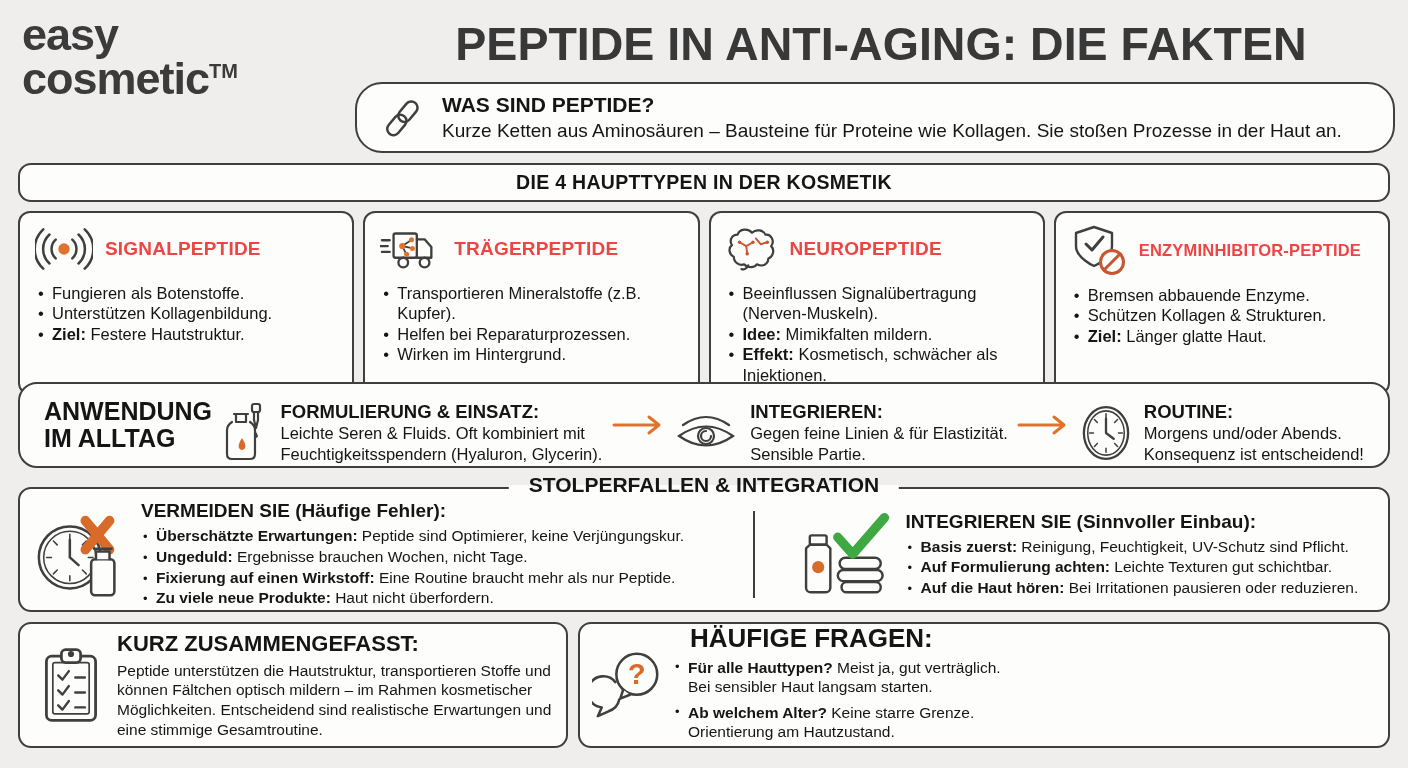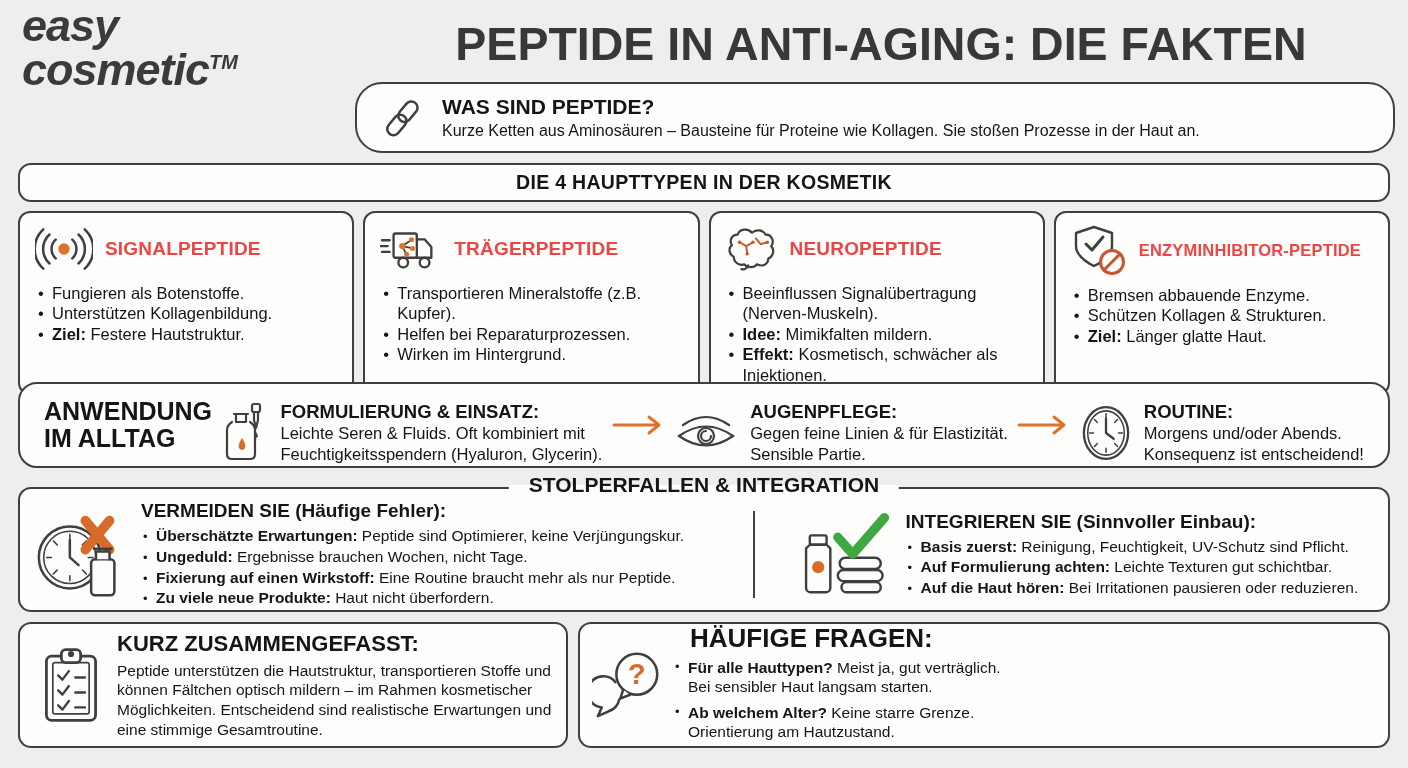--- a/index.html
+++ b/index.html
@@ -10,31 +10,31 @@
     font-family:"Liberation Sans", sans-serif;
     color:#151515;
   }
   .box {
     position:absolute; background:#FDFDFC;
     border:2px solid #3F3F3F; border-radius:13px;
   }
   svg { display:block; }
 
   
-  .logo { position:absolute; left:22px; top:4px; font-weight:bold;
-          font-size:45px; line-height:0.98; color:#3B3B3B; letter-spacing:-1px;font-style:italic; }
+  .logo { position:absolute; left:22px; top:13px; font-weight:bold;
+          font-size:45px; line-height:0.98; color:#3B3B3B; letter-spacing:-1px; }
   .logo sup { font-size:20px; letter-spacing:0; }
   .main-title { position:absolute; left:368px; right:14px; top:16px; text-align:center;
           font-weight:bold; font-size:47px; color:#383838; transform:scaleX(0.99); white-space:nowrap; }
 
   
   .intro { left:355px; top:82px; width:1040px; height:71px;
            display:flex; align-items:center; gap:17px; padding:0 10px 0 22px;border-radius:27px; }
   .intro-heading { font-size:21px; font-weight:bold; }
-  .intro-body { font-size:16px; margin-top:3px; }
+  .intro-body { font-size:19px; margin-top:3px; }
 
   
   .banner { left:18px; top:163px; width:1372px; height:39px;
             display:flex; align-items:center; justify-content:center;
             font-size:19.5px; font-weight:bold; letter-spacing:0.3px; }
 
   
   .cards-row { position:absolute; left:18px; top:211px; width:1372px; height:162px;
                display:grid; grid-template-columns:repeat(4,1fr); gap:9px; }
   .card { background:#FDFDFC; border:2px solid #3F3F3F; border-radius:12px;
@@ -237,21 +237,21 @@
   <div class="step">
     <span>
       <svg width="62" height="42" viewBox="0 0 62 42" fill="none" stroke="#3F3F3F" stroke-width="2.2" stroke-linecap="round">
         <path d="M8 13 Q31 -3 54 13"></path>
         <path d="M4 24 Q31 5 58 24 Q31 43 4 24 Z"></path>
         <circle cx="31" cy="24" r="8"></circle>
         <path d="M31 19 a5 5 0 1 0 5 5"></path>
       </svg>
     </span>
     <div>
-      <div class="step-heading">AUGENPFLEGE:</div>
+      <div class="step-heading">INTEGRIEREN:</div>
       <div class="step-line">Gegen feine Linien &amp; für Elastizität.</div>
       <div class="step-line">Sensible Partie.</div>
     </div>
   </div>
 
   <span>
     <svg width="54" height="22" viewBox="0 0 54 22" fill="none" stroke="#E1722C" stroke-width="3" stroke-linecap="round" stroke-linejoin="round">
       <path d="M2 11 H46 M37 3 L47 11 L37 19"></path>
     </svg>
   </span>

